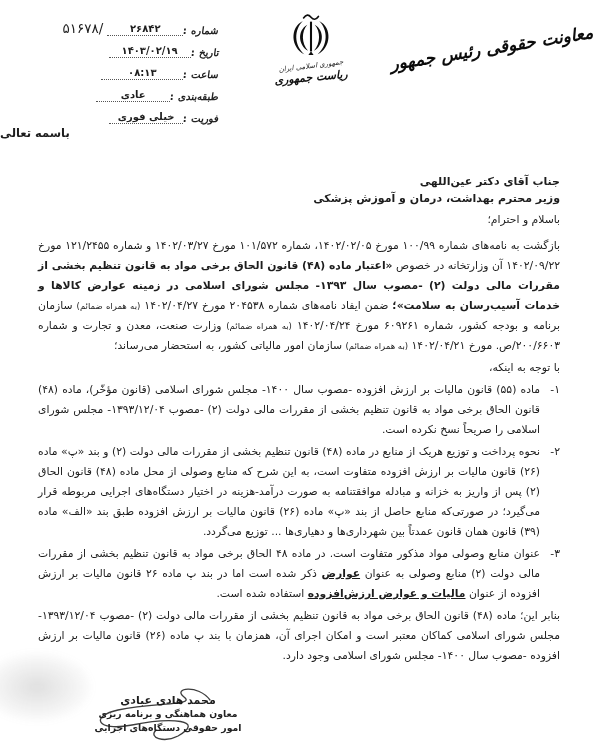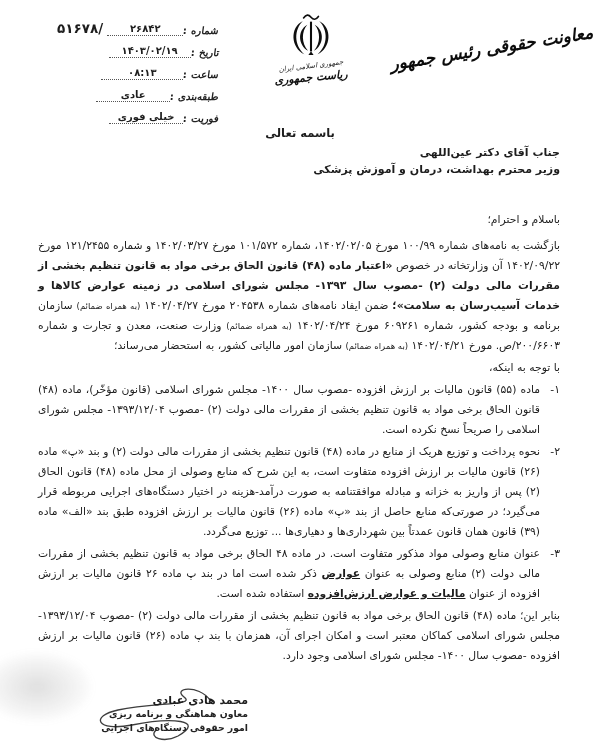--- a/index.html
+++ b/index.html
@@ -9,52 +9,52 @@
     overflow:hidden;margin:0 auto;
   }
   
   .meta-form{position:absolute;top:20px;left:14px;width:204px;font-size:10px;}
   .meta-row{display:flex;align-items:flex-end;justify-content:flex-start;margin-bottom:9px;direction:rtl;}
   .meta-label{font-style:italic;font-weight:bold;white-space:nowrap;transform:skewX(6deg);color:#222;}
   .meta-value{
     border-bottom:1.5px dotted #555;text-align:center;font-weight:bold;
     padding:0 2px 1px 2px;min-width:56px;white-space:nowrap;letter-spacing:.5px;
   }
-  .meta-regnum{font-weight:bold;font-size:13.5px;margin-right:4px;white-space:nowrap;direction:ltr;letter-spacing:1px;}
+  .meta-regnum{font-weight:normal;font-size:13.5px;margin-right:4px;white-space:nowrap;direction:ltr;letter-spacing:1px;}
   
   .emblem-block{position:absolute;top:12px;left:272px;width:78px;text-align:center;}
   .emblem-svg{display:block;margin:0 auto;}
   .org-line1{font-size:7px;font-style:italic;transform:rotate(-7deg);white-space:nowrap;margin-top:-2px;color:#222;}
   .org-line2{font-size:11px;font-weight:bold;font-style:italic;transform:rotate(-5deg);white-space:nowrap;margin-top:1px;color:#111;}
   
   .department{
     position:absolute;top:38px;right:6px;font-size:17px;font-weight:bold;font-style:italic;
     transform:rotate(-9deg);white-space:nowrap;color:#0c0c0c;letter-spacing:-0.5px;
   }
   
-  .besmele{position:absolute;top:126px;left:0;right:0;text-align:center;font-weight:bold;font-size:11.5px;}
+  .besmele{position:absolute;top:126px;left:0;right:0;text-align:left;font-weight:bold;font-size:11.5px;}
   
-  .recipient{position:absolute;top:144px;right:40px;font-weight:bold;font-size:11px;line-height:1.55;margin-left:24px;}
+  .recipient{position:absolute;top:173px;right:40px;font-weight:bold;font-size:11px;line-height:1.55;margin-left:24px;}
   
   .body{
     position:absolute;top:210px;right:40px;left:38px;
     font-size:10.8px;line-height:20px;text-align:justify;text-align-last:right;
   }
   .salutation{margin-bottom:6px;}
   .para{margin:0 0 2px 0;}
   .b{font-weight:bold;}
   .bu{font-weight:bold;text-decoration:underline;}
   .small-paren{font-size:8.5px;}
   .list-intro{margin:0 0 2px 0;}
   .list-item{display:flex;direction:rtl;margin:0 0 2px 0;}
   .list-marker{flex:0 0 20px;white-space:nowrap;}
   .list-text{flex:1;text-align:justify;text-align-last:right;}
   .closing{margin-top:0;}
   
-  .signature{position:absolute;top:694px;left:88px;width:160px;text-align:right;}
+  .signature{position:absolute;top:694px;left:88px;width:160px;text-align:center;}
   .sig-name{font-weight:bold;font-size:11px;}
   .sig-title{font-weight:bold;font-size:9.3px;line-height:1.5;color:#222;}
   .sig-scribble{position:absolute;top:-14px;left:-28px;pointer-events:none;}
   
   .smudge{
     position:absolute;bottom:28px;left:-18px;width:110px;height:70px;border-radius:50%;
     background:radial-gradient(ellipse at center, rgba(80,80,80,.18), rgba(120,120,120,.07) 55%, transparent 75%);
     filter:blur(3px);
   }
 </style>

